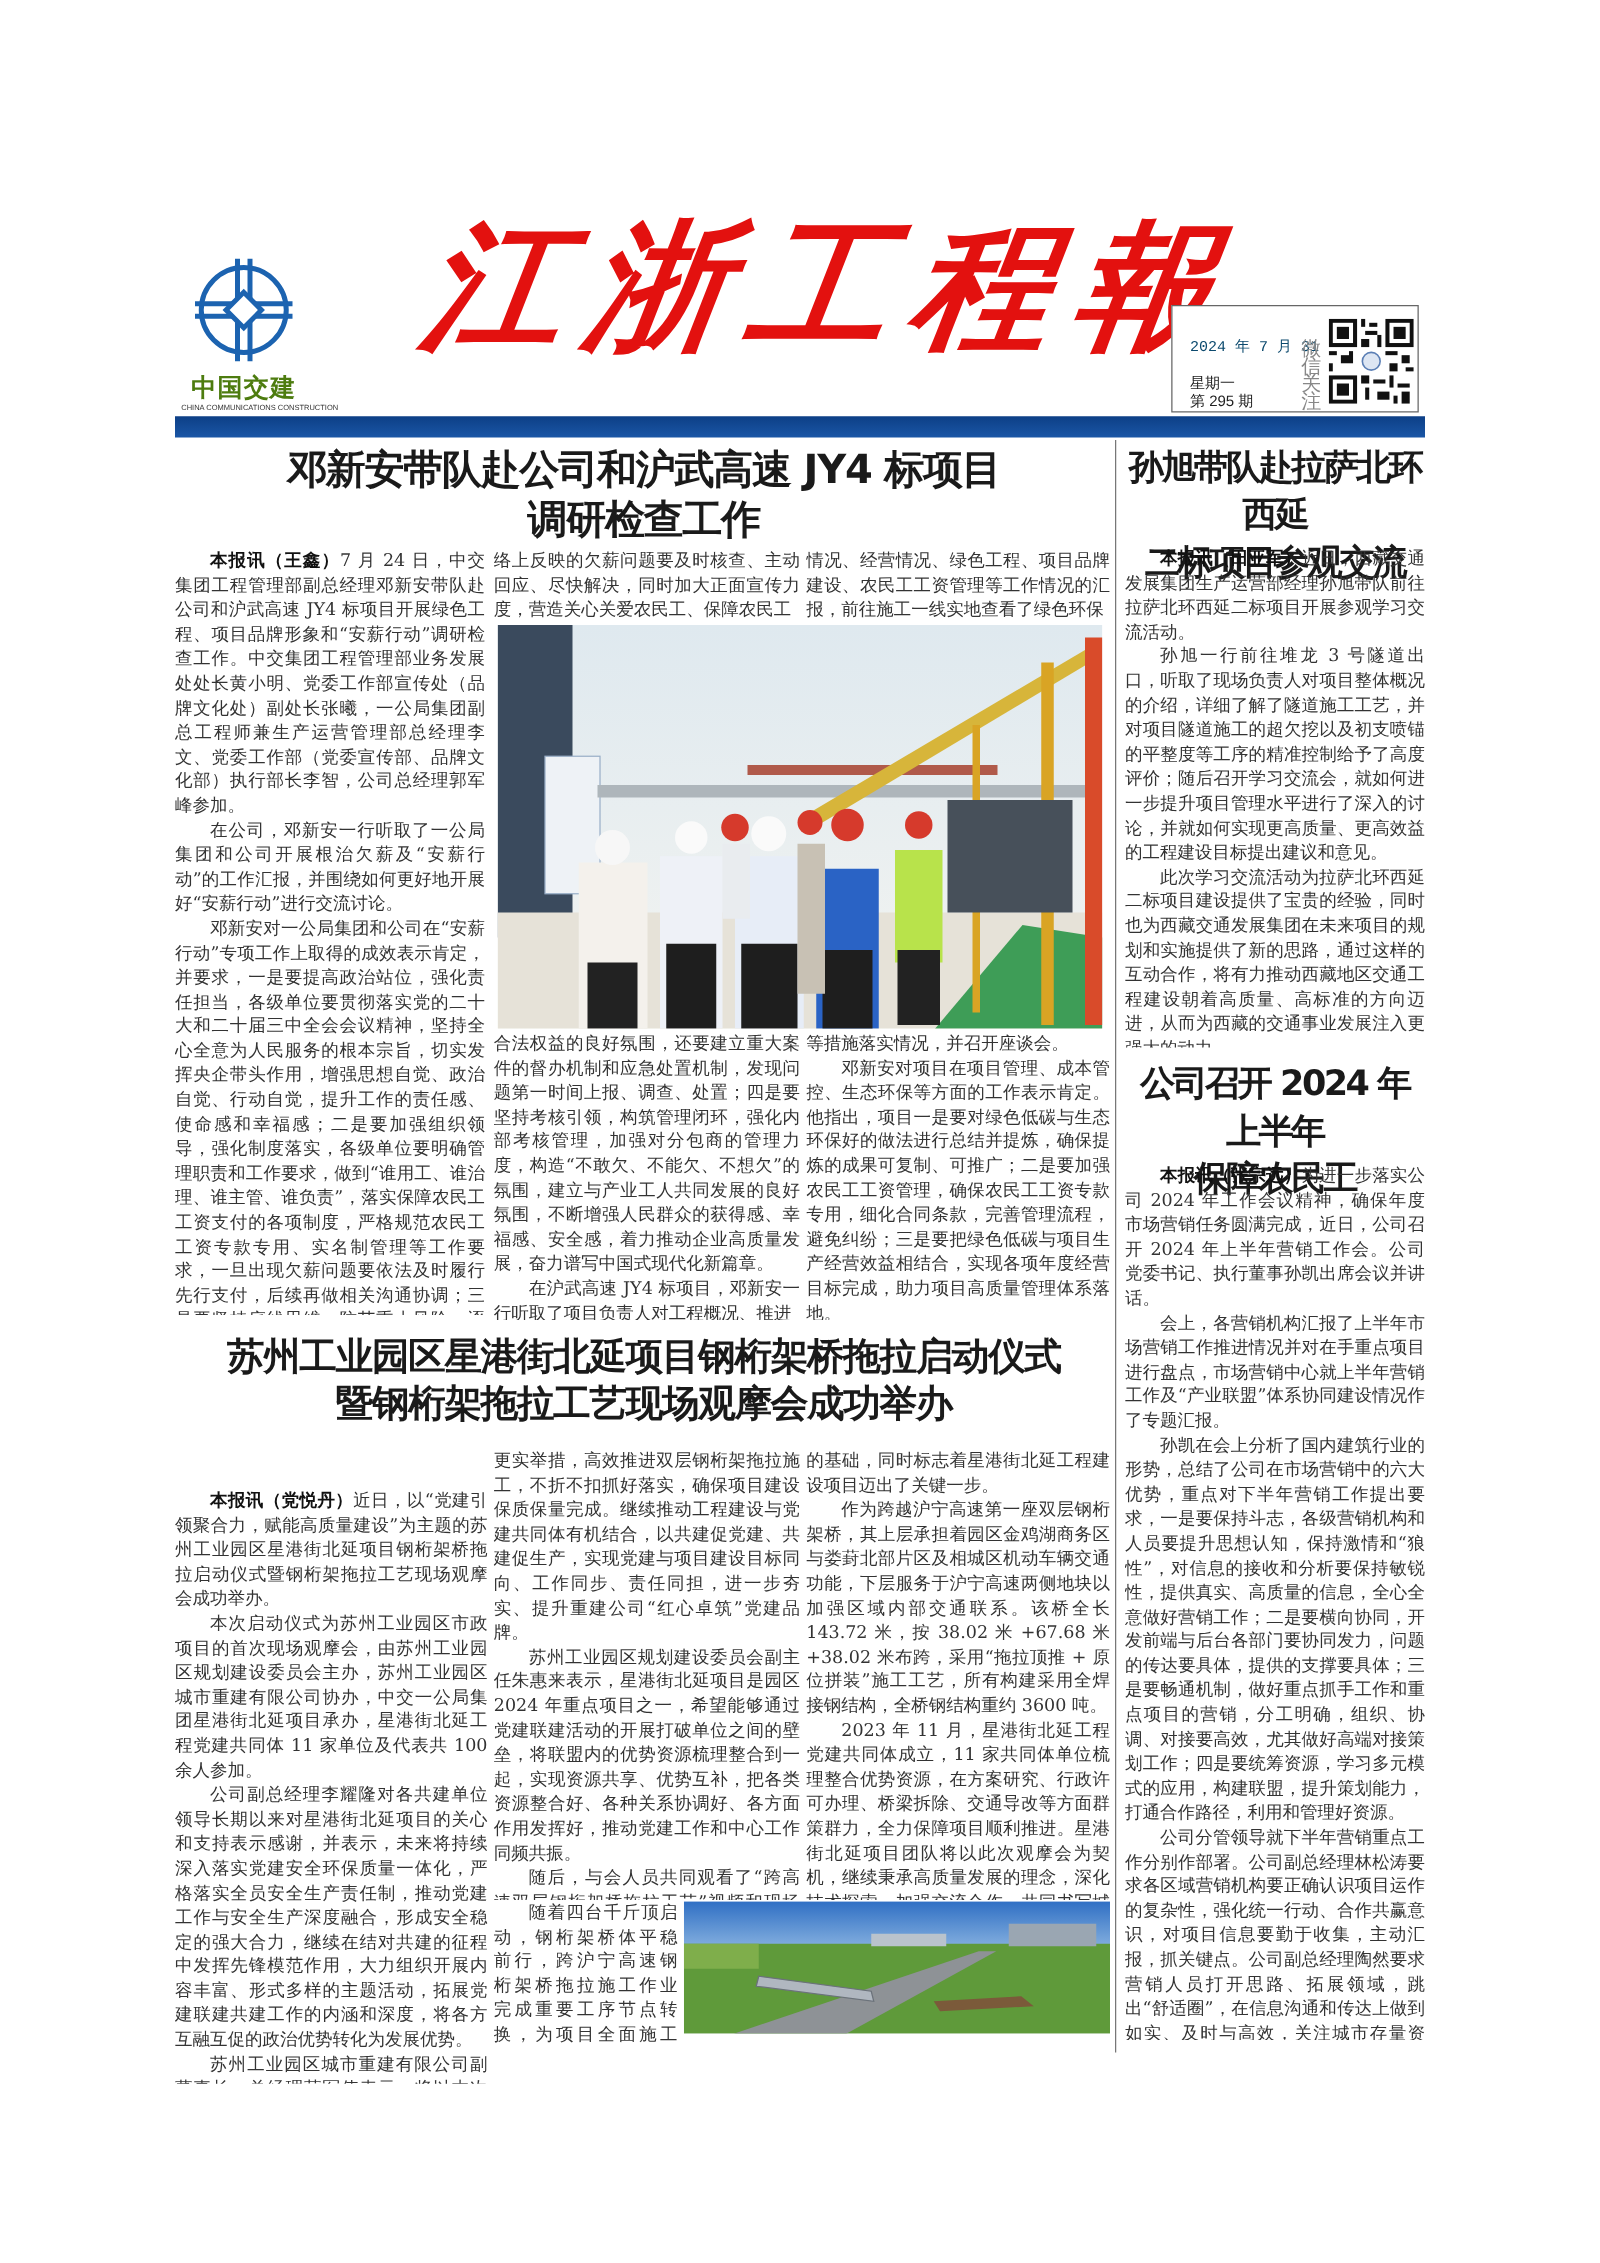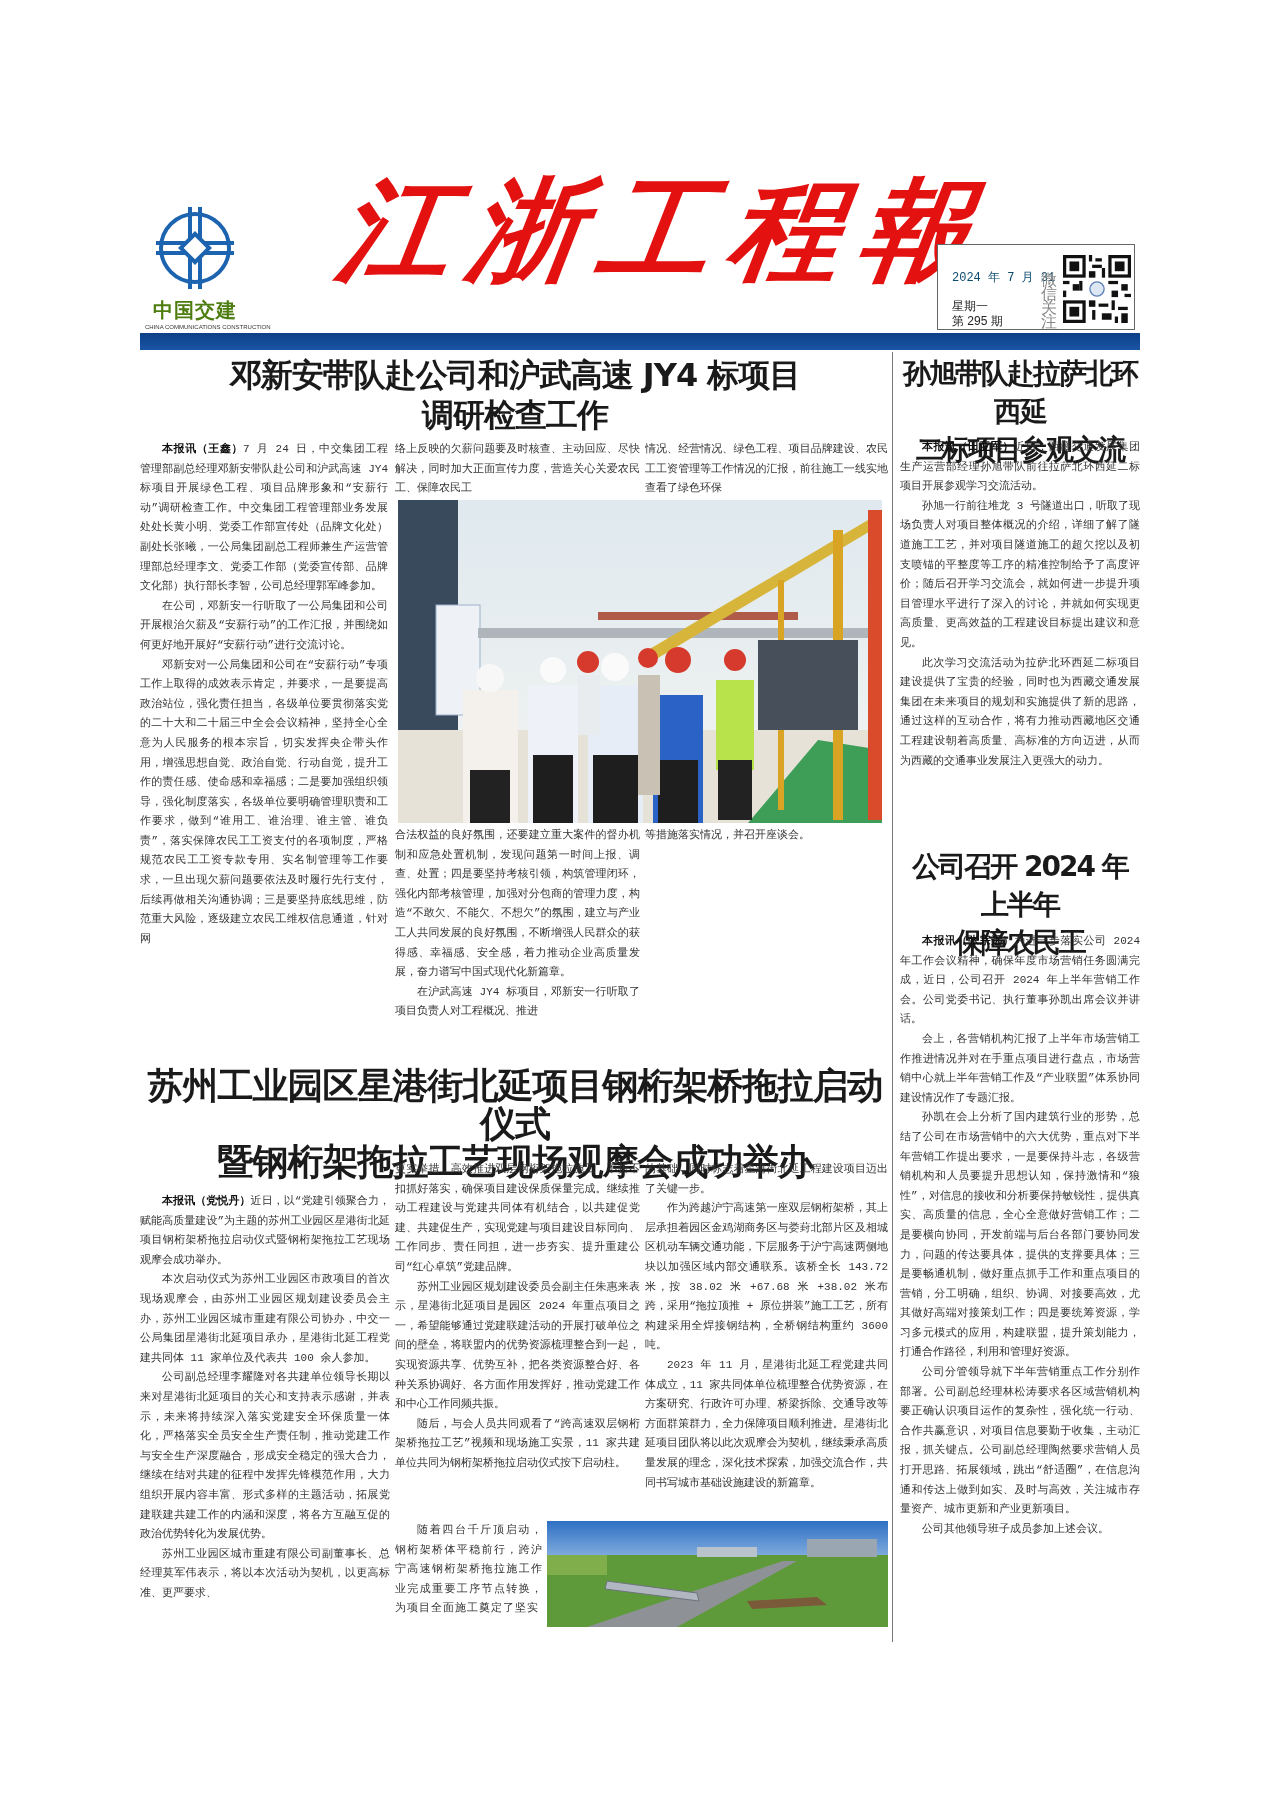--- a/index.html
+++ b/index.html
@@ -19,22 +19,22 @@
   .info-week { position:absolute; left:14px; top:53px; font-family:"Liberation Sans",sans-serif; font-size:12px; color:#222; }
   .info-issue { position:absolute; left:14px; top:68px; font-family:"Liberation Sans",sans-serif; font-size:12px; color:#222; }
   .info-wechat { position:absolute; left:103px; top:28px; width:12px; font-size:16px; line-height:14px; color:#888; font-family:"Liberation Sans",sans-serif; }
   .qr { position:absolute; left:125px; top:10px; width:68px; height:68px; }
   .blue-bar { left:140px; top:333px; width:1000px; height:17px; background:linear-gradient(#0d3f86,#1a56a6); }
   .headline { font-family:"DejaVu Sans","Liberation Sans",sans-serif; font-weight:bold; color:#1a1a1a;
       text-align:center; letter-spacing:-1px; }
   .h1 { left:140px; top:355px; width:750px; font-size:32px; line-height:40px; }
   .h-right1 { left:900px; top:355px; width:240px; font-size:28px; line-height:38px; letter-spacing:-2px;text-align:center; }
   .h-right2 { left:900px; top:848px; width:240px; font-size:28px; line-height:38px; letter-spacing:-2px; }
-  .h2 { left:140px; top:1067px; width:750px; font-size:36px; line-height:38px; }
-  .col { font-size:11px; line-height:19.6px; text-align:justify; color:#333;font-family:Liberation Mono, monospace; }
+  .h2 { left:140px; top:1067px; width:750px; font-size:30px; line-height:38px; }
+  .col { font-size:14px; line-height:19.6px; text-align:justify; color:#333; }
   .col p { margin:0; text-indent:2em; }
   .col p.noind { text-indent:0; }
   .col .lead { font-weight:bold; color:#111; }
   .vdiv { left:892px; top:352px; width:1px; height:1290px; background:#777; }
   .photo1 { left:398px; top:500px; width:484px; height:323px; overflow:hidden; }
   .photo2 { left:547px; top:1521px; width:341px; height:106px; overflow:hidden; }
   .clip { overflow:hidden; }
 </style>
 </head>
 <body>
@@ -159,20 +159,21 @@
     </g>
   </svg>
 </div>
 
 <div class="abs col clip" style="left:395px;top:826px;width:245px;height:230px;">
   <p class="noind">合法权益的良好氛围，还要建立重大案件的督办机制和应急处置机制，发现问题第一时间上报、调查、处置；四是要坚持考核引领，构筑管理闭环，强化内部考核管理，加强对分包商的管理力度，构造“不敢欠、不能欠、不想欠”的氛围，建立与产业工人共同发展的良好氛围，不断增强人民群众的获得感、幸福感、安全感，着力推动企业高质量发展，奋力谱写中国式现代化新篇章。</p>
   <p>在沪武高速 JY4 标项目，邓新安一行听取了项目负责人对工程概况、推进</p>
 </div>
 <div class="abs col clip" style="left:645px;top:826px;width:243px;height:230px;">
   <p class="noind">等措施落实情况，并召开座谈会。</p>
+  <p>邓新安对项目在项目管理、成本管控、生态环保等方面的工作表示肯定。他指出，项目一是要对绿色低碳与生态环保好的做法进行总结并提炼，确保提炼的成果可复制、可推广；二是要加强农民工工资管理，确保农民工工资专款专用，细化合同条款，完善管理流程，避免纠纷；三是要把绿色低碳与项目生产经营效益相结合，实现各项年度经营目标完成，助力项目高质量管理体系落地。</p>
 </div>
 
 <div class="abs headline h-right1">
   <div>孙旭带队赴拉萨北环西延</div>
   <div>二标项目参观交流</div>
 </div>
 <div class="abs col clip" style="left:900px;top:438px;width:240px;height:400px;">
   <p><span class="lead">本报讯（田亚军）</span><span>近日，西藏交通发展集团生产运营部经理孙旭带队前往拉萨北环西延二标项目开展参观学习交流活动。</span></p>
   <p>孙旭一行前往堆龙 3 号隧道出口，听取了现场负责人对项目整体概况的介绍，详细了解了隧道施工工艺，并对项目隧道施工的超欠挖以及初支喷锚的平整度等工序的精准控制给予了高度评价；随后召开学习交流会，就如何进一步提升项目管理水平进行了深入的讨论，并就如何实现更高质量、更高效益的工程建设目标提出建议和意见。</p>
   <p>此次学习交流活动为拉萨北环西延二标项目建设提供了宝贵的经验，同时也为西藏交通发展集团在未来项目的规划和实施提供了新的思路，通过这样的互动合作，将有力推动西藏地区交通工程建设朝着高质量、高标准的方向迈进，从而为西藏的交通事业发展注入更强大的动力。</p>

